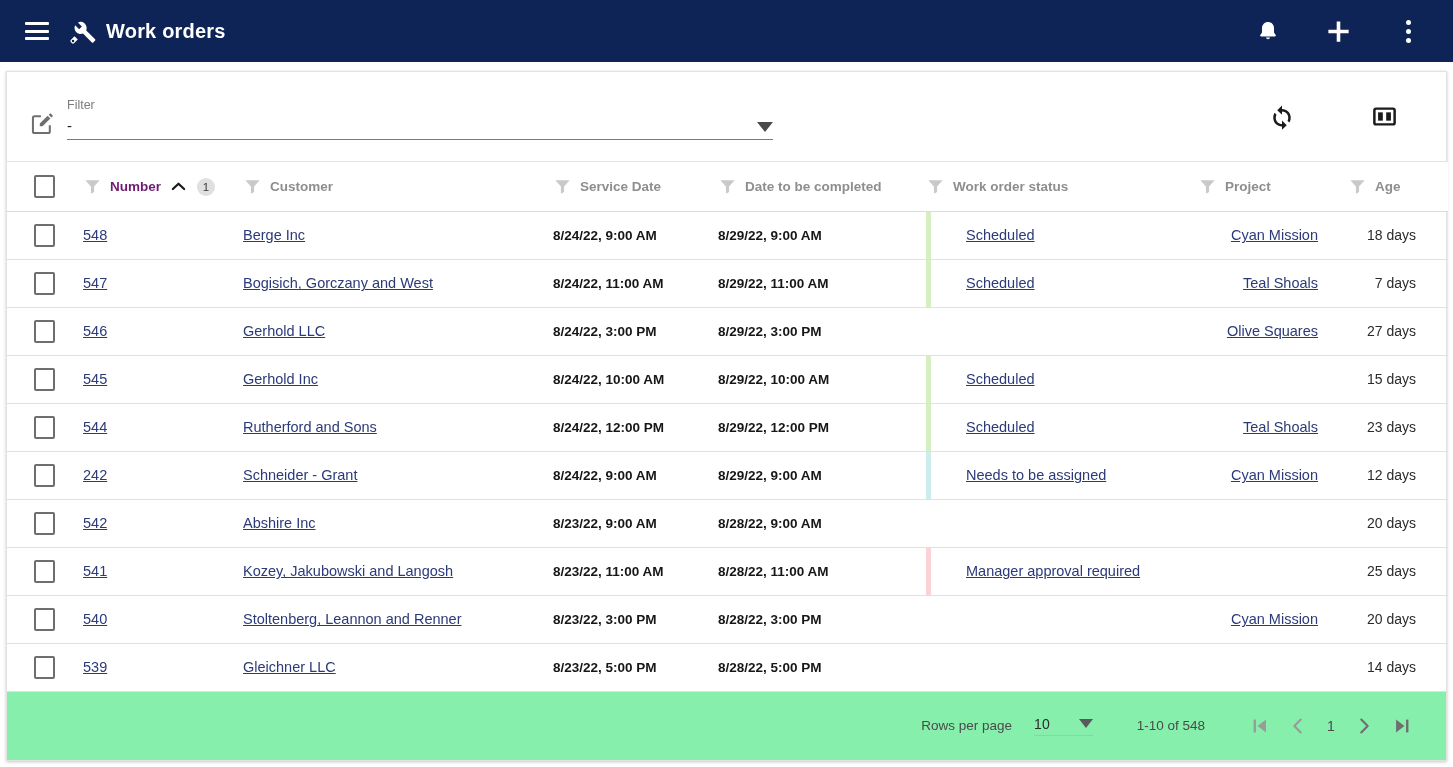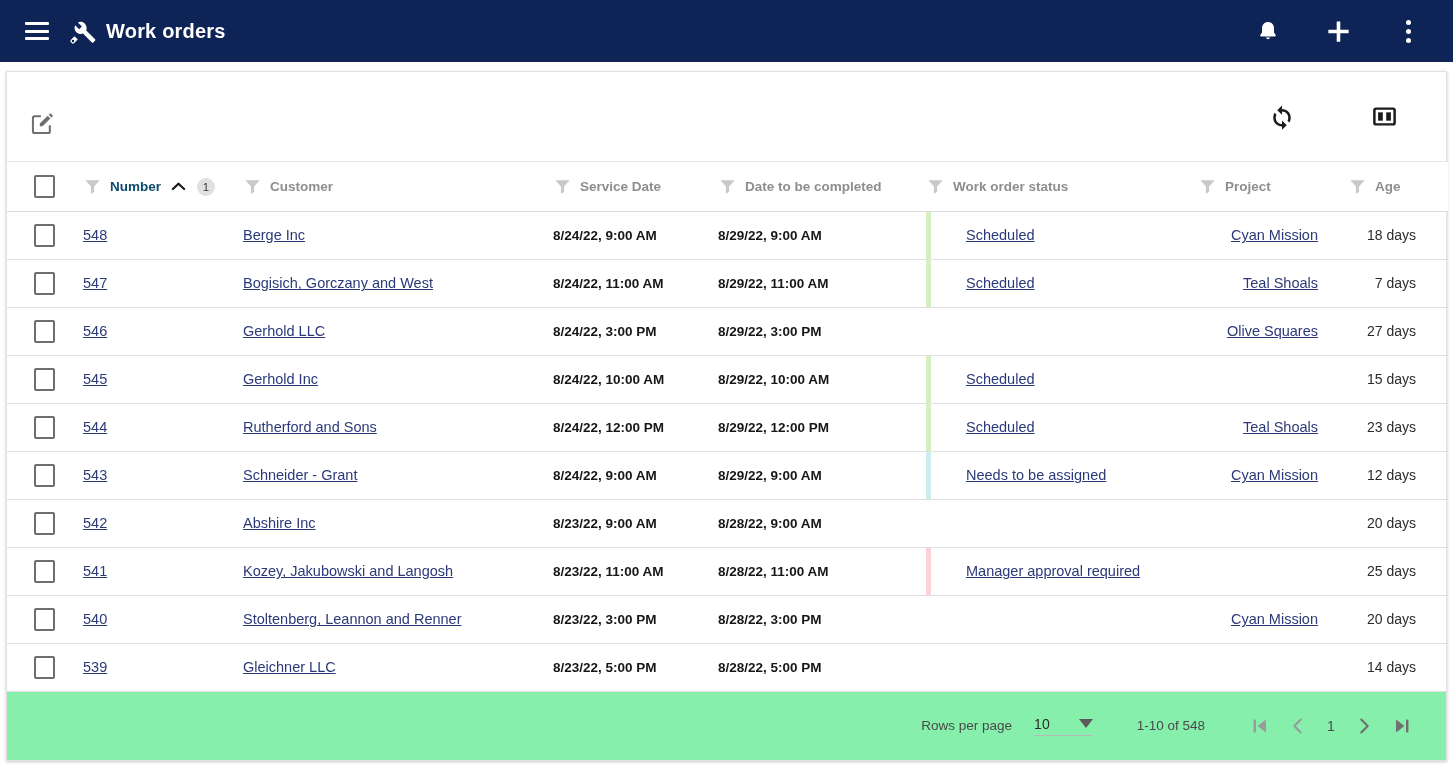--- a/index.html
+++ b/index.html
@@ -115,21 +115,21 @@
     font-weight: bold;
     color: #8e8e8e;
     text-align: left;
     border-bottom: 1px solid #dcdcdc;
     padding: 0;
     vertical-align: middle;
     background: #fff;
   }
   .th-inner { display: flex; align-items: center; gap: 8px; cursor: pointer; }
   .th-label { white-space: nowrap; }
-  .th-label.active { color: #0c4a6e; }
+  .th-label.active { color: #701a75; }
 
   .funnel { flex: 0 0 auto; }
 
   .sort-chevron { margin-left: 2px; display: inline-flex; }
   .sort-badge {
     display: inline-flex; align-items: center; justify-content: center;
     width: 18px; height: 18px; border-radius: 50%;
     background: #e0e0e0; color: #3a3a3a;
     font-size: 11.5px; font-weight: normal;
     margin-left: 3px;
@@ -251,20 +251,27 @@
 
   <div class="toolbar">
     <div class="edit-icon-wrap">
       <svg width="27" height="27" viewBox="0 0 24 24">
         <path fill="none" stroke="#6f6f6f" stroke-width="1.8" d="M18.5 13.5V19a1.5 1.5 0 0 1-1.5 1.5H5A1.5 1.5 0 0 1 3.5 19V7A1.5 1.5 0 0 1 5 5.5h5.6"></path>
         <path fill="#6f6f6f" d="M19.6 3.3l1.3 1.3c.3.3.3.8 0 1.1l-1 1-2.4-2.4 1-1c.3-.3.8-.3 1.1 0z"></path>
         <path fill="#6f6f6f" d="M16.6 5.1l2.4 2.4-7 7H9.6v-2.4z"></path>
       </svg>
     </div>
 
+    <div class="filter-field">
+      <div class="filter-label">Filter</div>
+      <div class="filter-valuerow">
+        <div class="filter-value">-</div>
+        <div class="caret-down"></div>
+      </div>
+    </div>
 
     <div class="toolbar-spacer"></div>
 
     <div class="toolbar-actions">
       <div class="tb-icon">
         <svg width="30" height="30" viewBox="0 0 24 24">
           <path fill="#1b1b1b" d="M12 5.5V2.8L8.2 6.5 12 10.2V7.5c2.8 0 5 2.2 5 5 0 .9-.2 1.7-.6 2.4l1.5 1.5c.7-1.1 1.1-2.5 1.1-3.9 0-3.9-3.1-7-7-7z"></path>
           <path fill="#1b1b1b" d="M12 17.5c-2.8 0-5-2.2-5-5 0-.9.2-1.7.6-2.4L6.1 8.6C5.4 9.7 5 11.1 5 12.5c0 3.9 3.1 7 7 7v2.7l3.8-3.7-3.8-3.7v2.7z"></path>
         </svg>
       </div>
@@ -417,21 +424,21 @@
             <td><span class="date-cell">8/24/22, 12:00 PM</span></td>
             <td><span class="date-cell">8/29/22, 12:00 PM</span></td>
             <td class="status-cell"><span class="status-accent" style="background:#d6efc2"></span><a class="cell-link">Scheduled</a></td>
             <td class="project-cell"><a class="cell-link">Teal Shoals</a></td>
             <td class="age-cell"><span>23 days</span></td>
           </tr>
           <tr>
             <td>
               <span class="cb"></span>
             </td>
-            <td><a class="cell-link">543</a></td>
+            <td><a class="cell-link">242</a></td>
             <td><a class="cell-link">Schneider - Grant</a></td>
             <td><span class="date-cell">8/24/22, 9:00 AM</span></td>
             <td><span class="date-cell">8/29/22, 9:00 AM</span></td>
             <td class="status-cell"><span class="status-accent" style="background:#cdecee"></span><a class="cell-link">Needs to be assigned</a></td>
             <td class="project-cell"><a class="cell-link">Cyan Mission</a></td>
             <td class="age-cell"><span>12 days</span></td>
           </tr>
           <tr>
             <td>
               <span class="cb"></span>

